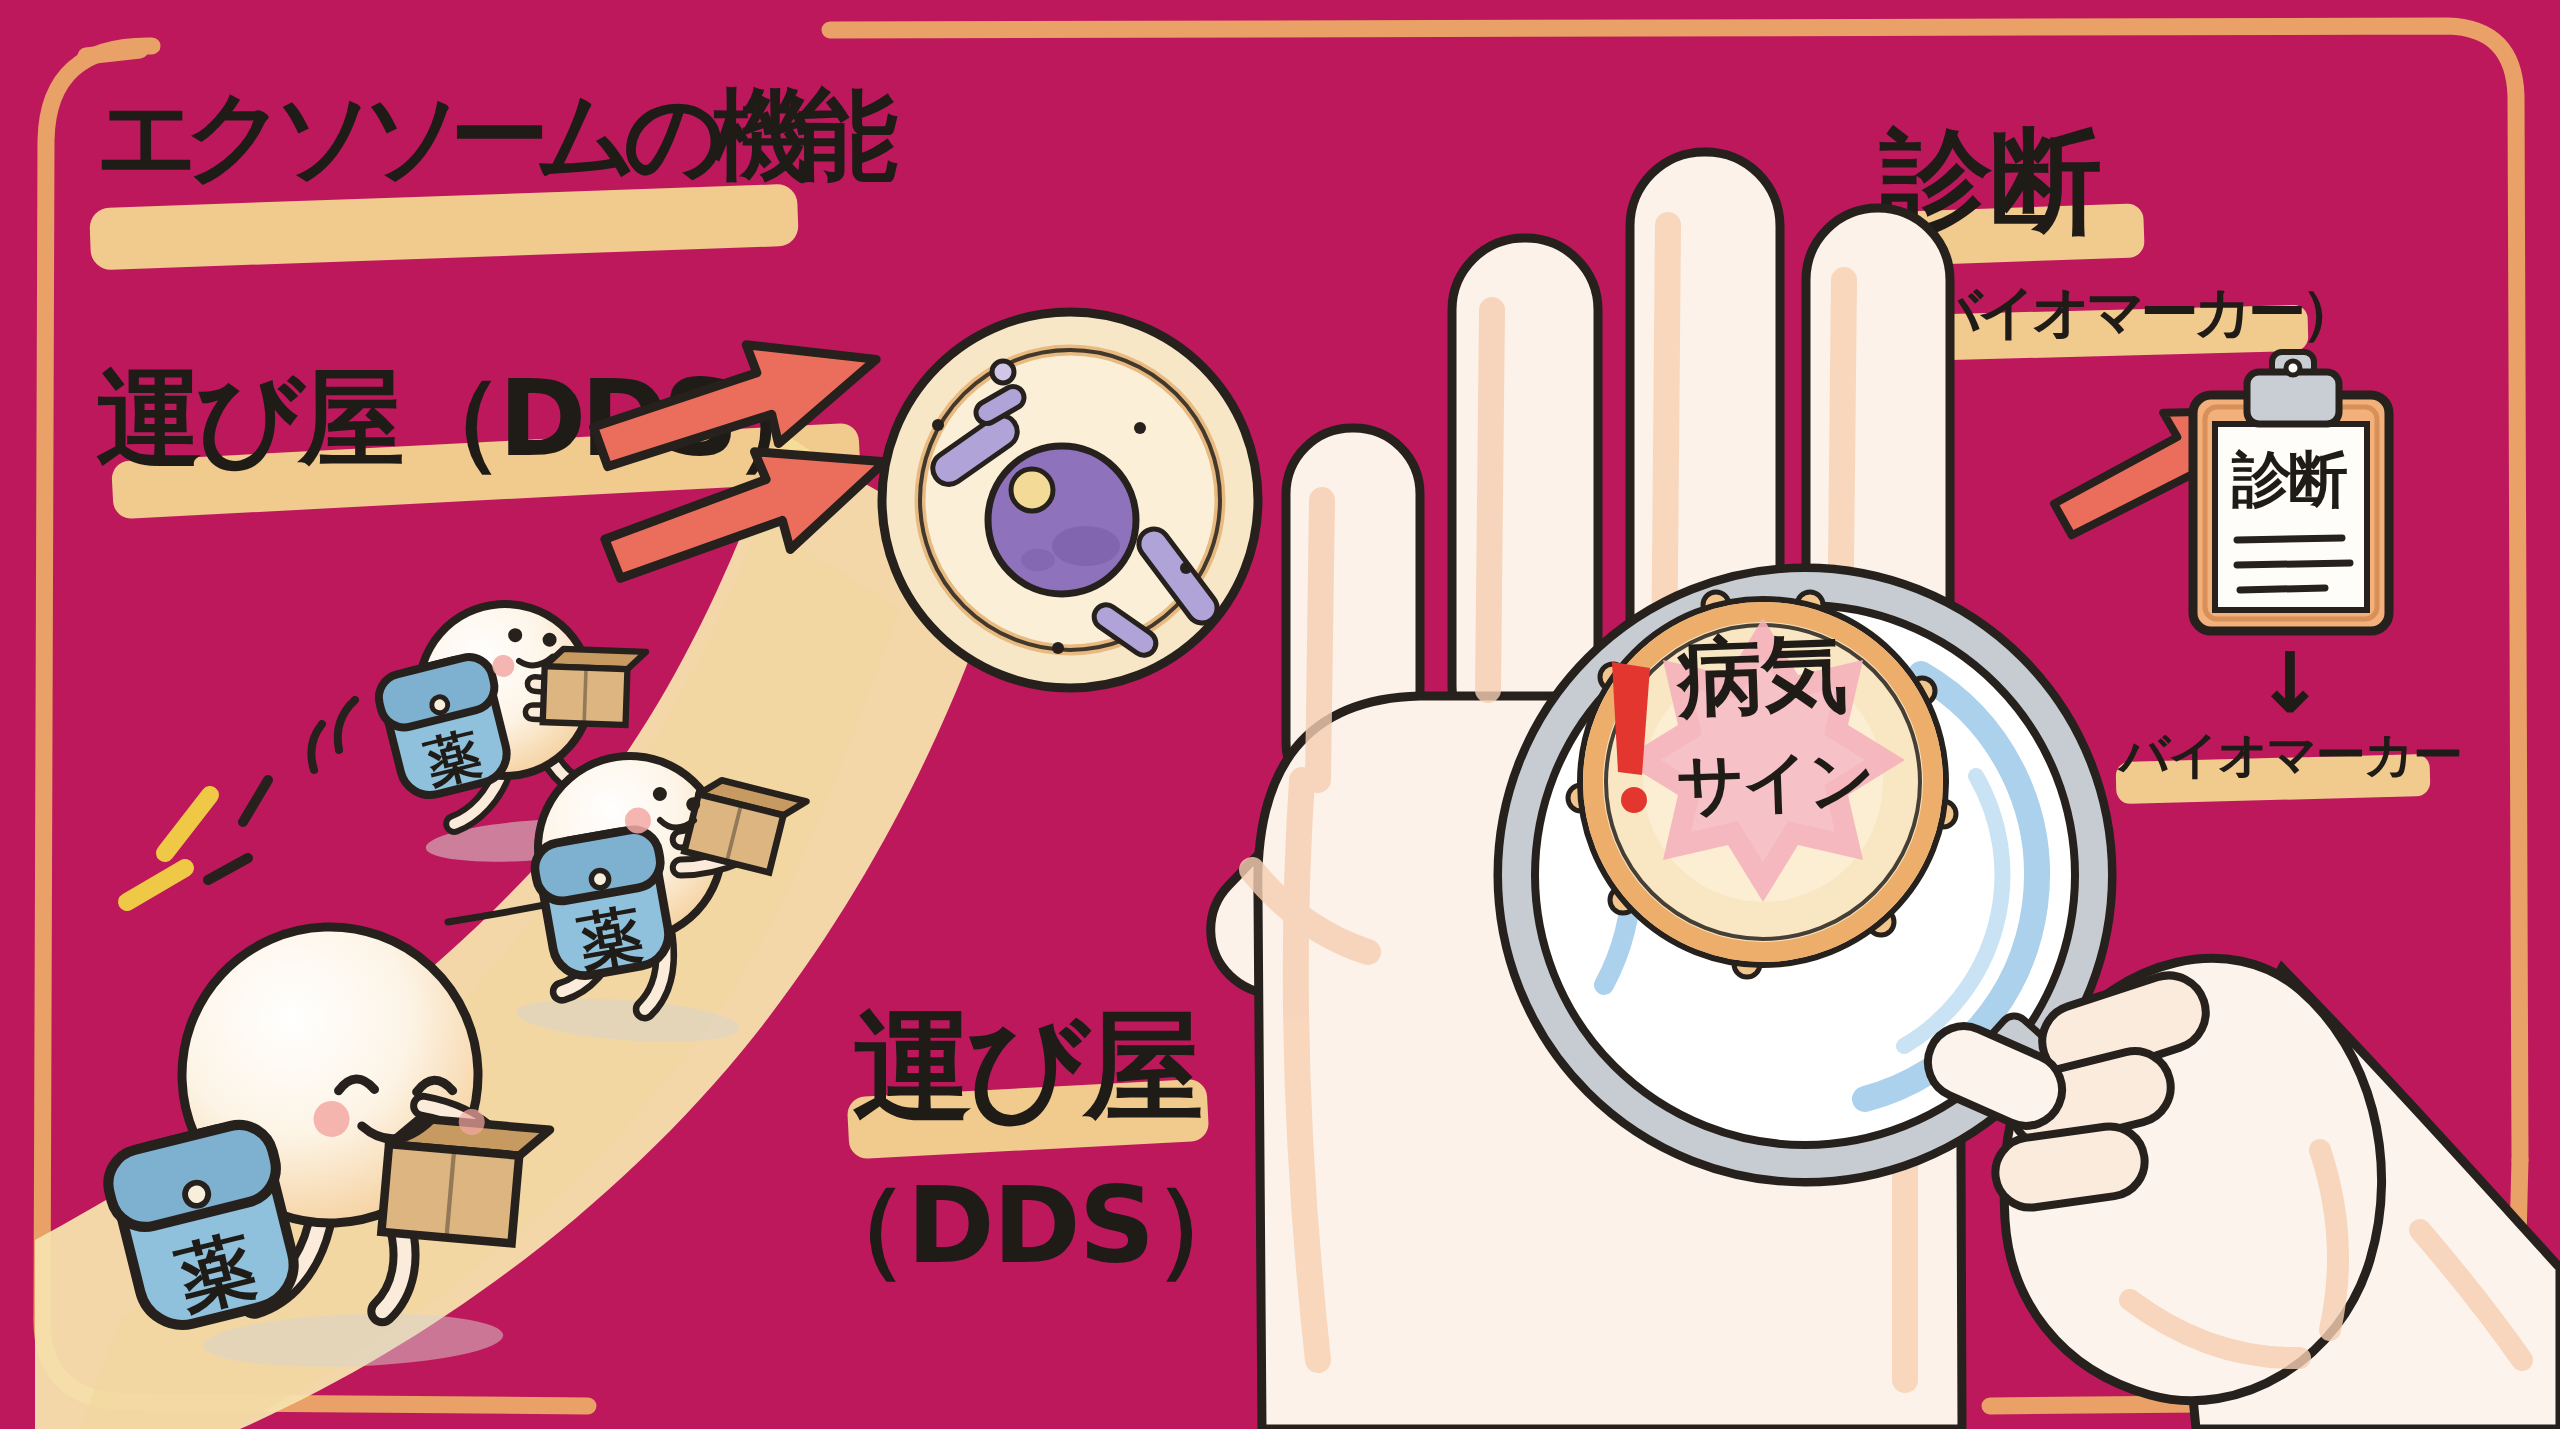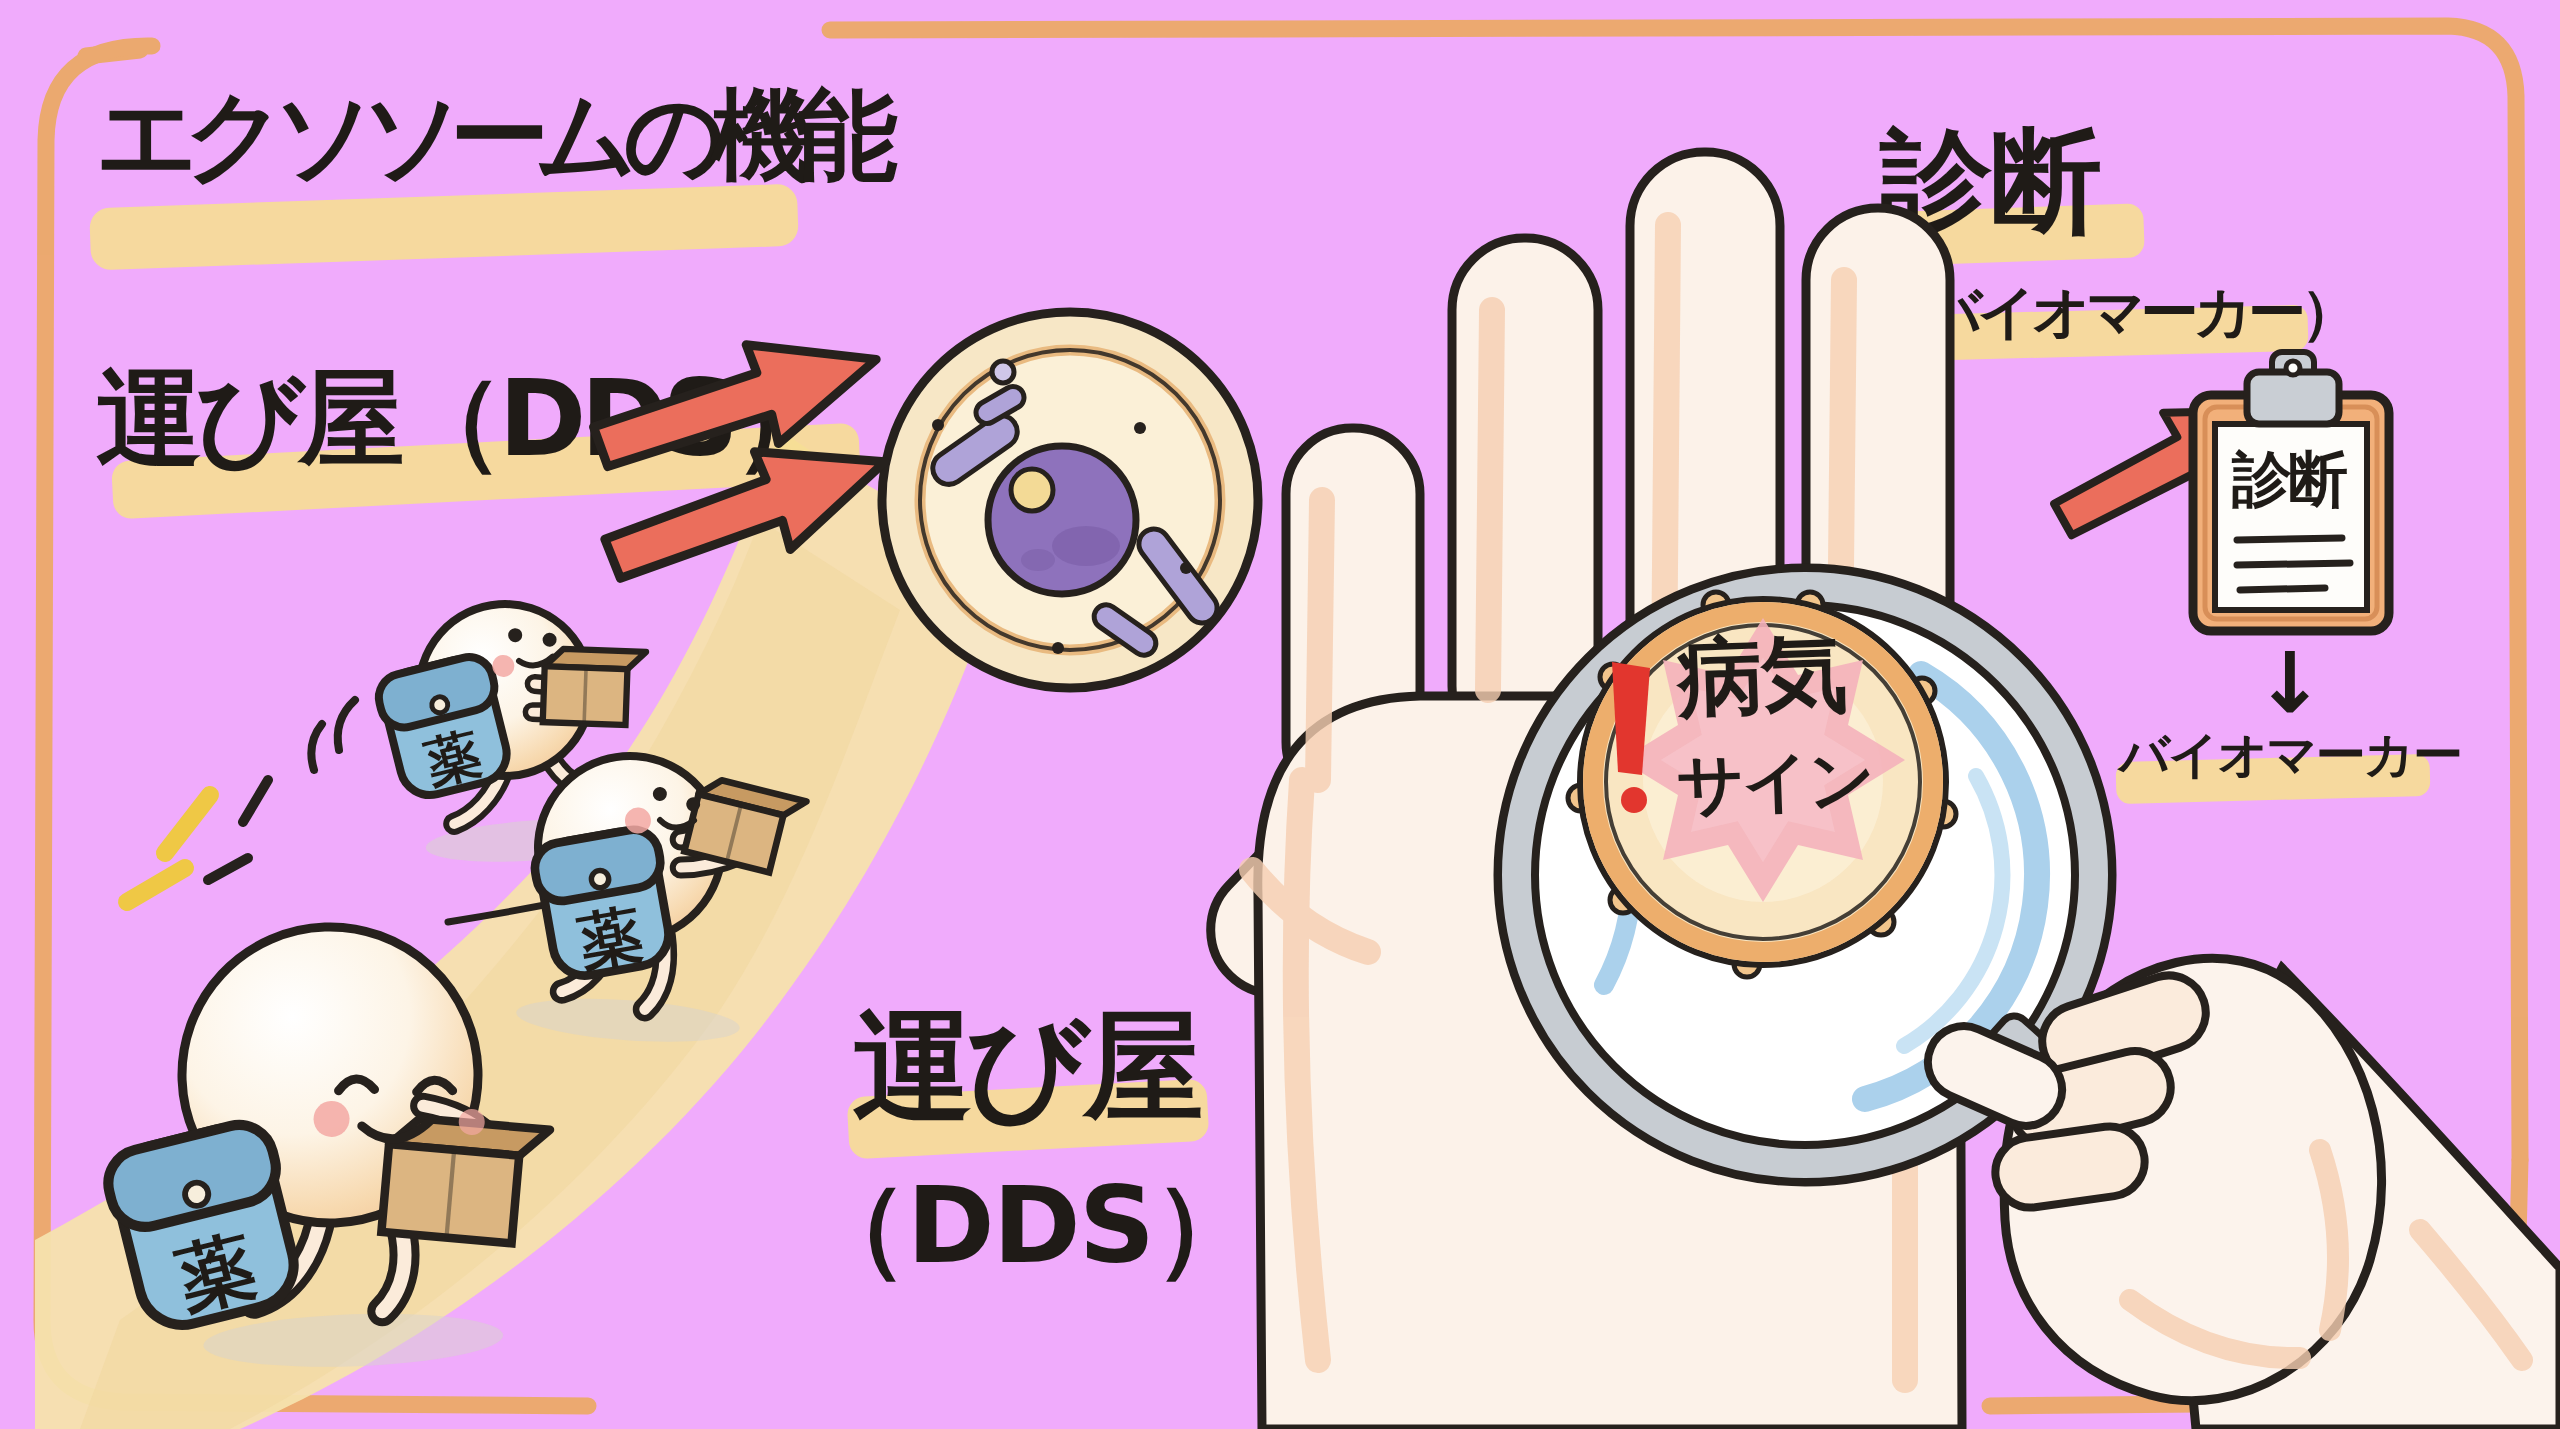--- a/index.html
+++ b/index.html
@@ -1,16 +1,16 @@
 <!DOCTYPE html>
 <html><head>
 <meta charset="utf-8">
 <style>
   html,body{margin:0;padding:0;background:#ffffff;}
-  .scene{position:relative;width:2560px;height:1429px;background:#f0abfc;overflow:hidden;}
+  .scene{position:relative;width:2560px;height:1429px;background:#be185d;overflow:hidden;}
   .scene svg{position:absolute;left:0;top:0;display:block;}
   text{font-family:"DejaVu Sans","Liberation Sans",sans-serif;font-weight:700;fill:#1F1B17;}
   .limb-out{fill:none;stroke:#26211D;stroke-linecap:round;}
   .limb-in{fill:none;stroke:#FBEBDA;stroke-linecap:round;}
   .shade{fill:none;stroke:#F6CFB2;stroke-linecap:round;opacity:.8;}
 </style>
 </head>
 <body>
 
 <div class="scene">

